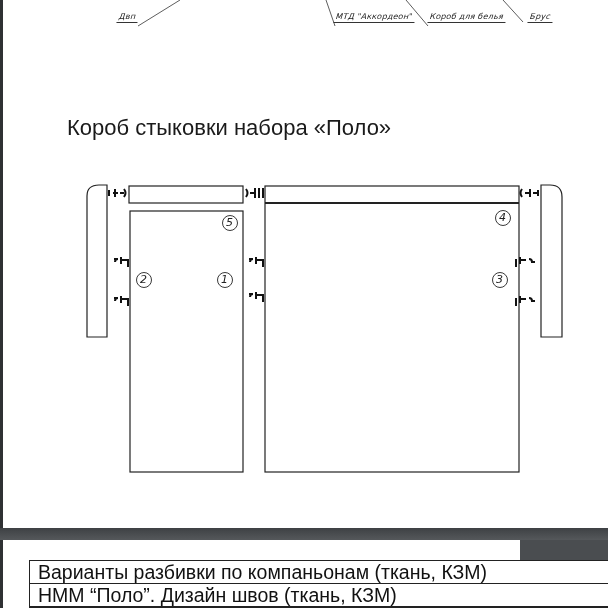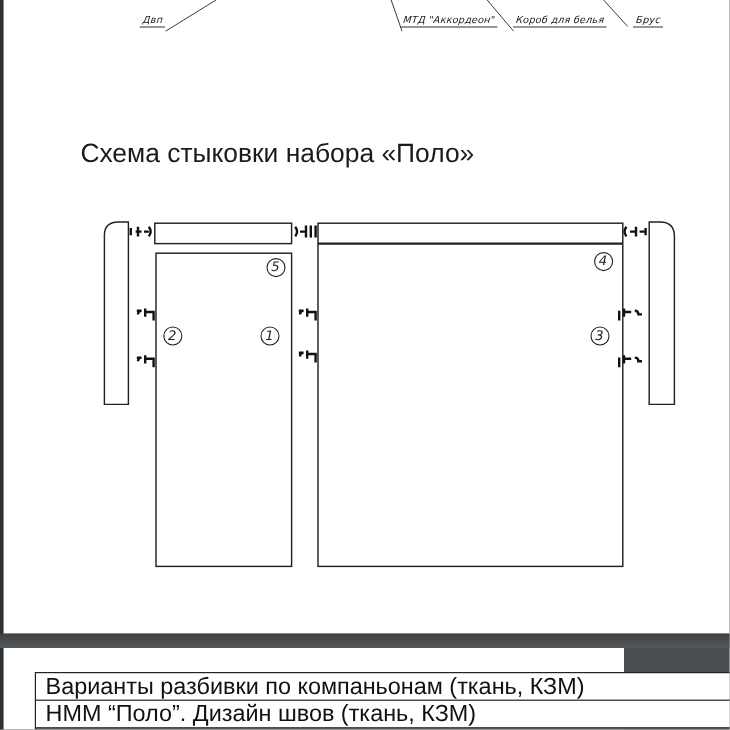--- a/index.html
+++ b/index.html
@@ -95,21 +95,21 @@
       <circle cx="222" cy="280" r="7.5"></circle>
       <circle cx="497" cy="280" r="7.5"></circle>
     </g>
   </svg>
 
   <span class="callout-label" style="left:114px; top:12px;">Двп</span>
   <span class="callout-label" style="left:331px; top:12px;">МТД "Аккордеон"</span>
   <span class="callout-label" style="left:425px; top:12px;">Короб для белья</span>
   <span class="callout-label" style="left:525px; top:12px;">Брус</span>
 
-  <div class="title">Схема стыковки набора «Поло»</div>
+  <div class="title">Короб стыковки набора «Поло»</div>
 
   <span style="position:absolute;left:223px;top:216px;font-size:11px;font-style:italic;color:#222;font-family:'DejaVu Sans',sans-serif;">5</span>
   <span style="position:absolute;left:496px;top:211px;font-size:11px;font-style:italic;color:#222;font-family:'DejaVu Sans',sans-serif;">4</span>
   <span style="position:absolute;left:137px;top:273px;font-size:11px;font-style:italic;color:#222;font-family:'DejaVu Sans',sans-serif;">2</span>
   <span style="position:absolute;left:218px;top:273px;font-size:11px;font-style:italic;color:#222;font-family:'DejaVu Sans',sans-serif;">1</span>
   <span style="position:absolute;left:493px;top:273px;font-size:11px;font-style:italic;color:#222;font-family:'DejaVu Sans',sans-serif;">3</span>
 </div>
 
 <div class="gap-band"></div>
 

